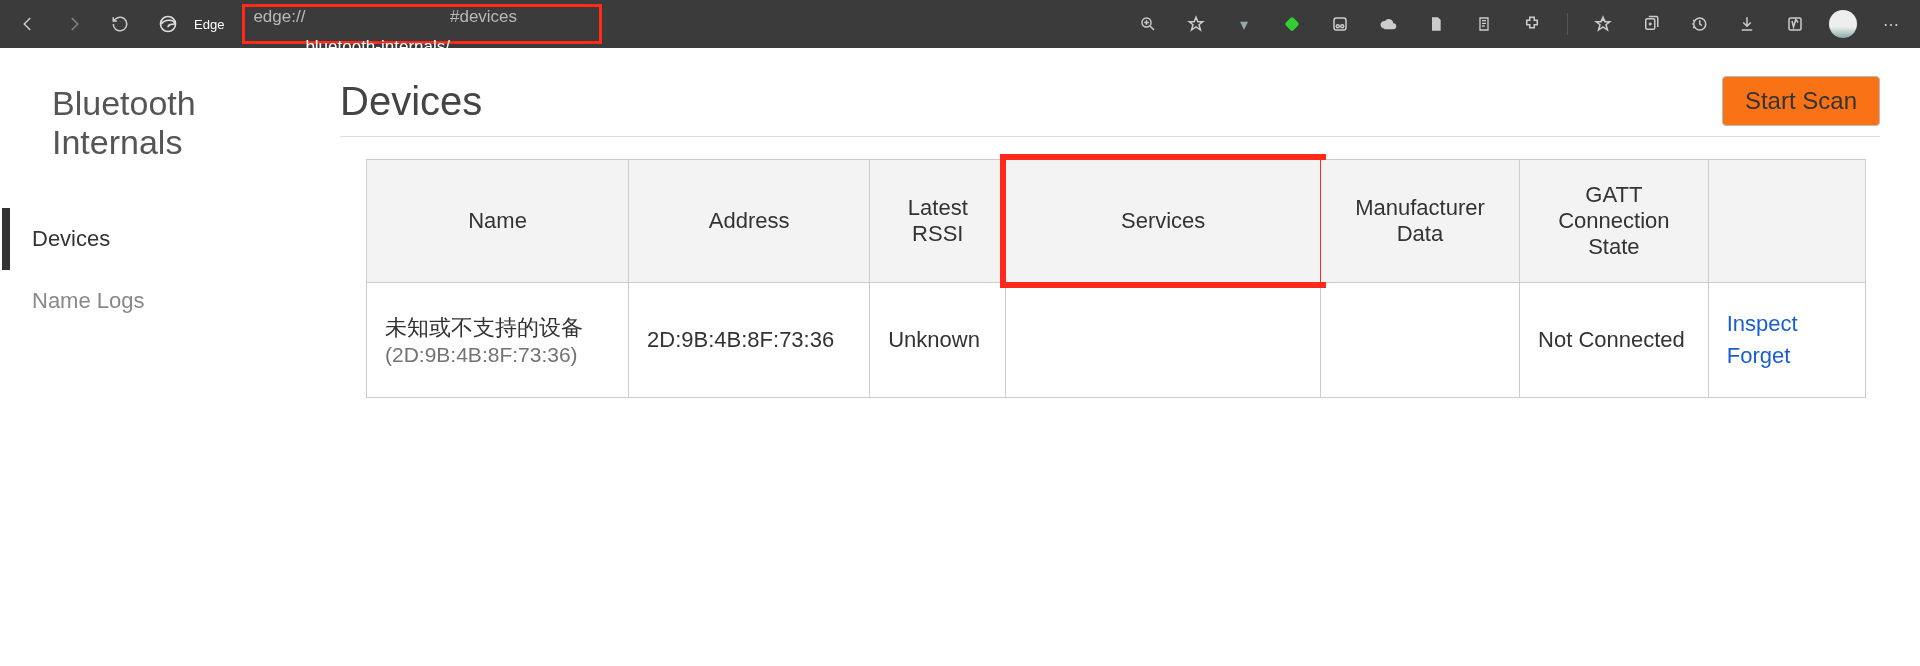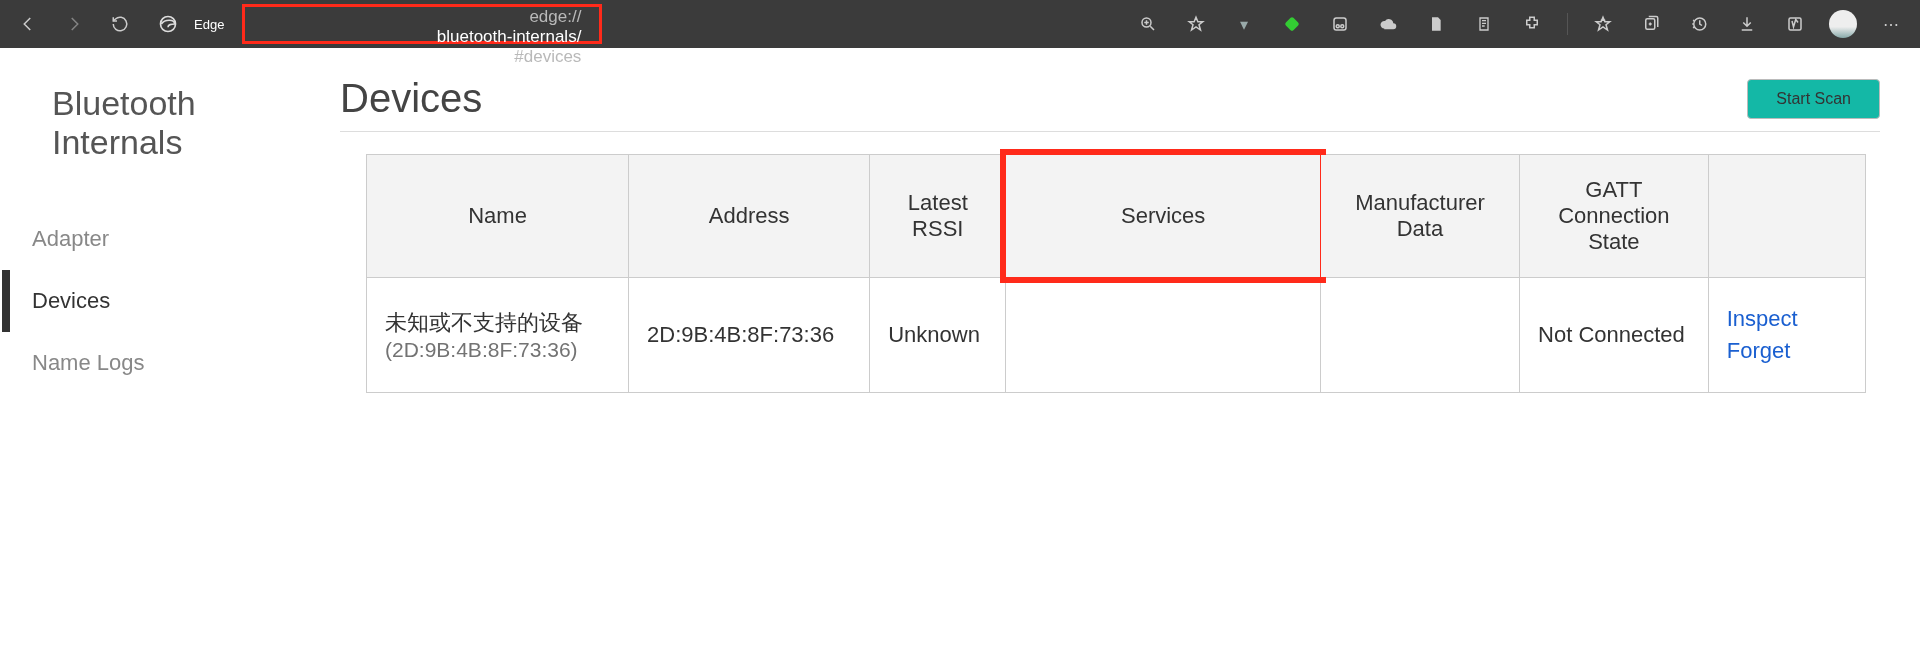--- a/index.html
+++ b/index.html
@@ -5,38 +5,38 @@
     * { margin: 0; padding: 0; box-sizing: border-box; }
     body { font-family: "Segoe UI", Arial, sans-serif; background: #fff; color: #333; width: 1920px; height: 666px; overflow: hidden; }
 
     
     .browser-bar { background: #3b3b3b; height: 48px; display: flex; align-items: center; padding: 0 12px; gap: 14px; color: #ccc; }
     .nav-btn { width: 32px; height: 32px; display: flex; align-items: center; justify-content: center; color: #ccc; }
     .nav-btn svg { width: 18px; height: 18px; }
     .edge-brand { display: flex; align-items: center; gap: 16px; font-size: 13px; color: #fff; margin-left: 8px; }
     .edge-brand .e-icon { width: 20px; height: 20px; display:flex;align-items:center;justify-content:center;}
     .url-wrap { position: relative; margin-left: 4px; }
-    .url-box { border: 3px solid #ff2a1a; height: 40px; display: flex; align-items: flex-end; padding: 0 18px 0 8px; font-size: 17px; color: #b9b9b9; min-width: 360px; flex-direction: column; }
-    .url-box .strong { color: #fff; }
+    .url-box { border: 3px solid #ff2a1a; height: 40px; display: flex; align-items: flex-start; padding: 0 18px 0 8px; font-size: 17px; color: #b9b9b9; min-width: 360px; }
+    .url-box .strong { color: #fff; margin-top: 30px; }
     .spacer { flex: 1; }
     .tb-icon { width: 34px; height: 32px; display: flex; align-items: center; justify-content: center; color: #ccc; font-size: 16px; }
     .tb-sep { width: 1px; height: 22px; background: #555; margin: 0 4px; }
     .avatar-circ { width: 28px; height: 28px; border-radius: 50%; background: linear-gradient(#eee 60%, #8aa 100%); }
 
     
     .page { display: flex; height: calc(100% - 48px); }
     .sidebar { width: 260px; padding: 24px 0 0 2px; }
     .side-title { font-size: 34px; font-weight: 400; color: #555; line-height: 1.15; padding: 12px 30px 46px 50px; }
     .side-item { font-size: 22px; color: #888; padding: 18px 30px; cursor: pointer; }
     .side-item.active { color: #333; border-left: 8px solid #333; padding-left: 22px; background: #fff; }
 
     .main { flex: 1; padding: 28px 40px 0 80px; }
     .main-head { display: flex; align-items: center; justify-content: space-between; border-bottom: 1px solid #ddd; padding-bottom: 10px; margin-bottom: 22px; }
     .main-head h1 { font-size: 40px; font-weight: 400; color: #444; }
-    .scan-btn { font-size: 16px; color: #333; background: #14b8a6; border: 1px solid #bbb; border-radius: 4px; padding: 10px 28px; cursor: pointer; }
+    .scan-btn { font-size: 24px; color: #333; background: #f97316; border: 1px solid #bbb; border-radius: 4px; padding: 10px 22px; cursor: pointer; }
 
     table.dev { border-collapse: collapse; margin-left: 26px; width: 1500px; }
     table.dev th, table.dev td { border: 1px solid #ccc; padding: 22px 18px; font-size: 22px; text-align: left; vertical-align: middle; }
     table.dev th { background: #f3f3f3; font-weight: 400; text-align: center; position: relative; }
     th.col-name { width: 250px; }
     th.col-addr { width: 230px; }
     th.col-rssi { width: 130px; }
     th.col-svc  { width: 300px; }
     th.col-mfr  { width: 190px; }
     th.col-gatt { width: 180px; }
@@ -166,23 +166,20 @@
       <div class="avatar-circ"></div>
     </div>
   <div class="tb-icon">⋯</div>
 </div>
 
 <div class="page">
   <div class="sidebar">
     <div class="side-title">
       <span>Bluetooth</span><br>
       <span>Internals</span>
-    </div>
-    <div class="side-item">
-      <span>Adapter</span>
     </div>
     <div class="side-item active">
       <span>Devices</span>
     </div>
     <div class="side-item">
       <span>Name Logs</span>
     </div>
   </div>
 
   <div class="main">

